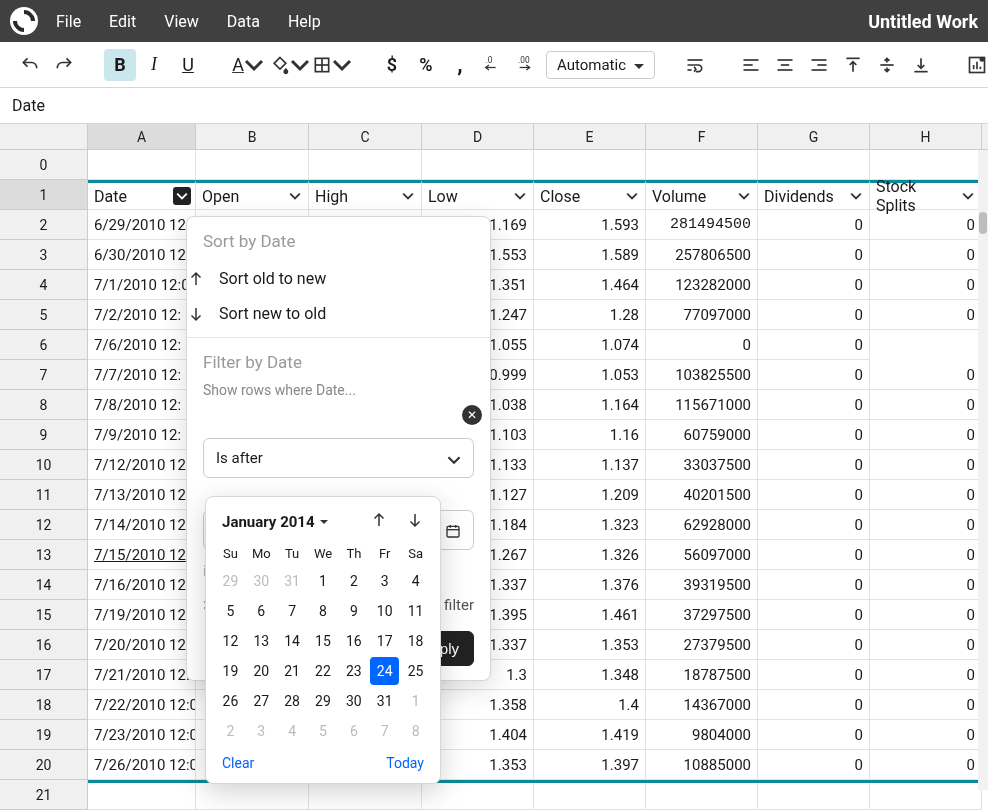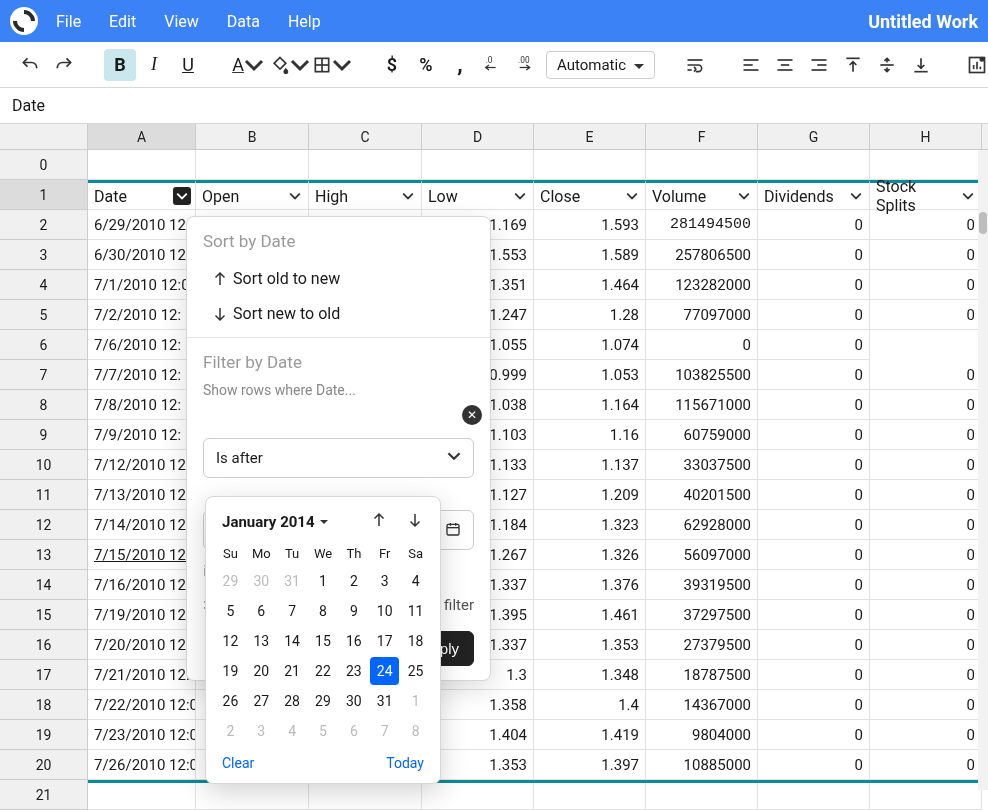--- a/index.html
+++ b/index.html
@@ -1,19 +1,19 @@
 <!DOCTYPE html>
 <html><head>
 <meta charset="utf-8">
 <style>
   * { box-sizing: border-box; margin: 0; padding: 0; }
   body { font-family: -apple-system, BlinkMacSystemFont, "Segoe UI", Roboto, sans-serif; font-size: 14px; color: #1a1a1a; background: #fff; width: 988px; height: 810px; overflow: hidden; position: relative; }
   
   
-  .menubar { background: #3b82f6; color: #fff; height: 42px; display: flex; align-items: center; padding: 0 10px; gap: 18px; }
+  .menubar { background: #404040; color: #fff; height: 42px; display: flex; align-items: center; padding: 0 10px; gap: 18px; }
   .menubar .logo { width: 28px; height: 28px; border-radius: 50%; background: #fff; display: flex; align-items: center; justify-content: center; position: relative; }
   .menubar .logo::after { content: ""; width: 14px; height: 14px; border: 4px solid #2a2a2a; border-radius: 50%; border-left-color: transparent; border-right-color: transparent; transform: rotate(45deg); position: absolute; }
   .menubar .menu { display: flex; gap: 28px; flex: 1; }
   .menubar .menu span { font-size: 16px; cursor: pointer; }
   .menubar .title { font-weight: 700; font-size: 18px; white-space: nowrap; }
   
   
   .toolbar { height: 46px; border-bottom: 1px solid #d6d6d6; display: flex; align-items: center; padding: 0 8px; gap: 4px; }
   .tb-group { display: flex; align-items: center; gap: 2px; padding: 0 6px; }
   .tb-sep { width: 1px; height: 28px; background: #d6d6d6; margin: 0 2px; }
@@ -41,28 +41,28 @@
   .cell.num { justify-content: flex-end; }
   .hdrcell { font-weight: 400; font-size: 16px; display: flex; align-items: center; justify-content: space-between; border-top: 3px solid #0a8a9a; border-bottom: 1px solid #e2e2e2; border-right: 1px solid #e2e2e2; padding: 0 4px 0 6px; }
   .hdrcell .caret { width: 18px; height: 18px; display: inline-flex; align-items: center; justify-content: center; }
   .hdrcell .caret.active { background: #222; color: #fff; border-radius: 3px; }
   .hdrcell .caret svg { width: 12px; height: 12px; }
   .table-bottom-border { height: 3px; background: #0a8a9a; position: absolute; }
   
   
   .filter-pop { position: absolute; left: 186px; top: 216px; width: 305px; background: #fff; border: 1px solid #d6d6d6; border-radius: 8px; box-shadow: 0 8px 28px rgba(0,0,0,.14); z-index: 20; }
   .filter-pop .sec-title { font-size: 17px; color: #9a9a9a; padding: 14px 16px 10px; }
-  .filter-pop .sort-row { display: flex; align-items: center; gap: 4px; padding: 8px 24px; cursor: pointer; font-size: 16px; }
+  .filter-pop .sort-row { display: flex; align-items: center; gap: 14px; padding: 8px 0; cursor: pointer; font-size: 16px; }
   .filter-pop .sort-row svg { width: 18px; height: 18px; }
   .filter-pop hr { border: none; border-top: 1px solid #e6e6e6; margin: 6px 0 0; }
   .filter-pop .filter-desc { color: #888; font-size: 14px; padding: 0 16px 8px; }
   .filter-pop .close-badge { position: absolute; right: 8px; top: 188px; width: 20px; height: 20px; border-radius: 50%; background: #333; color: #fff; display: flex; align-items: center; justify-content: center; font-size: 12px; cursor: pointer; }
   .filter-pop .field { margin: 6px 16px; }
   .filter-pop select, .filter-pop .date-in { width: 100%; border: 1px solid #ccc; border-radius: 6px; padding: 10px 12px; font-size: 15px; background: #fff; }
-  .filter-pop .date-in { display: flex; align-items: flex-start; justify-content: space-between; margin-top: 32px; }
+  .filter-pop .date-in { display: flex; align-items: flex-end; justify-content: space-between; margin-top: 32px; }
   .filter-pop .hint { color: #aaa; padding: 6px 16px 10px; font-size: 15px; }
   .filter-pop .addrow { display: flex; align-items: center; justify-content: space-between; padding: 4px 16px 8px; }
   .filter-pop .addrow .x { color: #888; cursor: pointer; font-size: 18px; }
   .filter-pop .addfilter { color: #555; font-size: 15px; }
   .filter-pop .actions { display: flex; justify-content: flex-end; gap: 10px; padding: 8px 16px 14px; }
   .filter-pop .btn { border: 1px solid #ccc; border-radius: 6px; padding: 8px 14px; font-size: 15px; cursor: pointer; background: #fff; }
   .filter-pop .btn.primary { background: #222; color: #fff; border-color: #222; }
   
   
   .datepicker { position: absolute; left: 205px; top: 496px; width: 236px; background: #fff; border: 1px solid #d6d6d6; border-radius: 8px; box-shadow: 0 8px 28px rgba(0,0,0,.18); z-index: 40; padding: 10px 10px 8px; }

